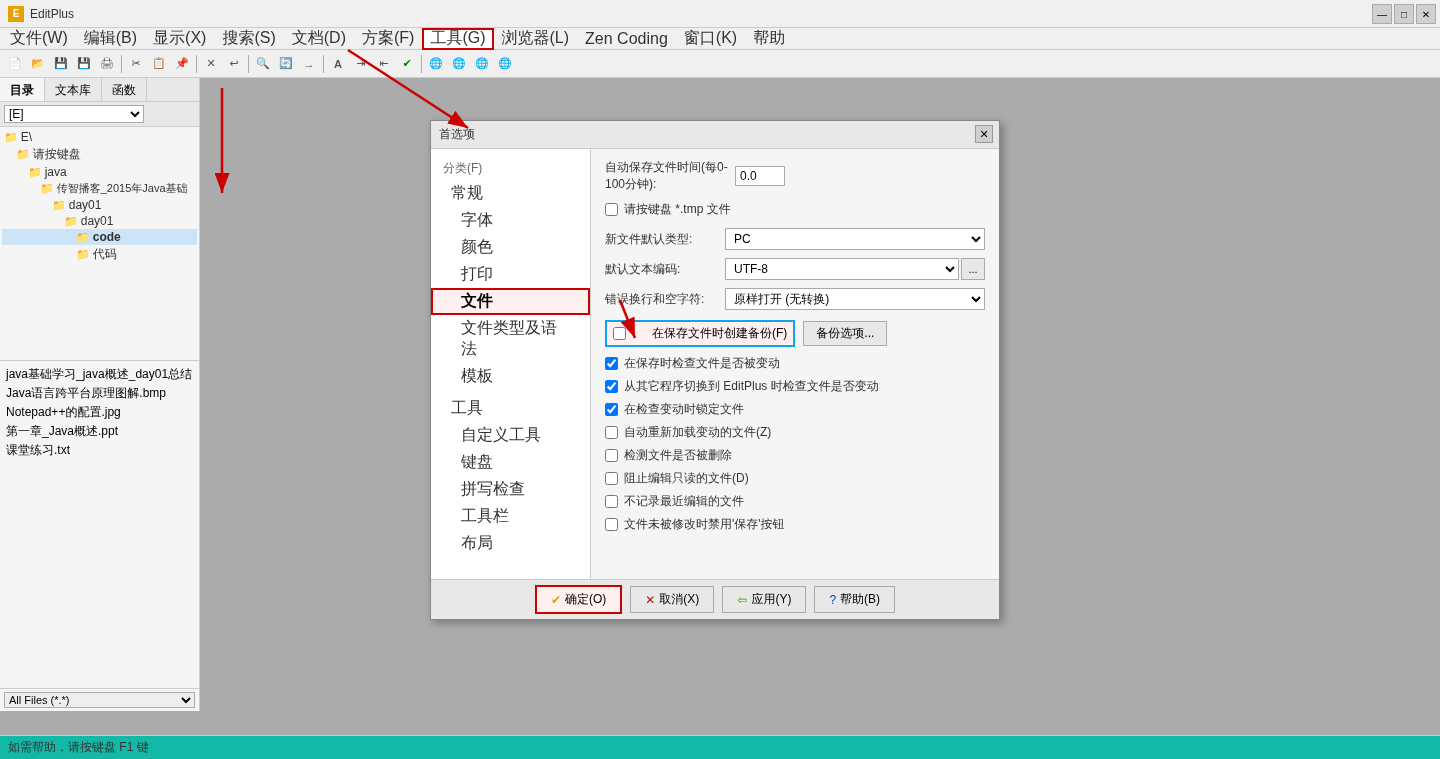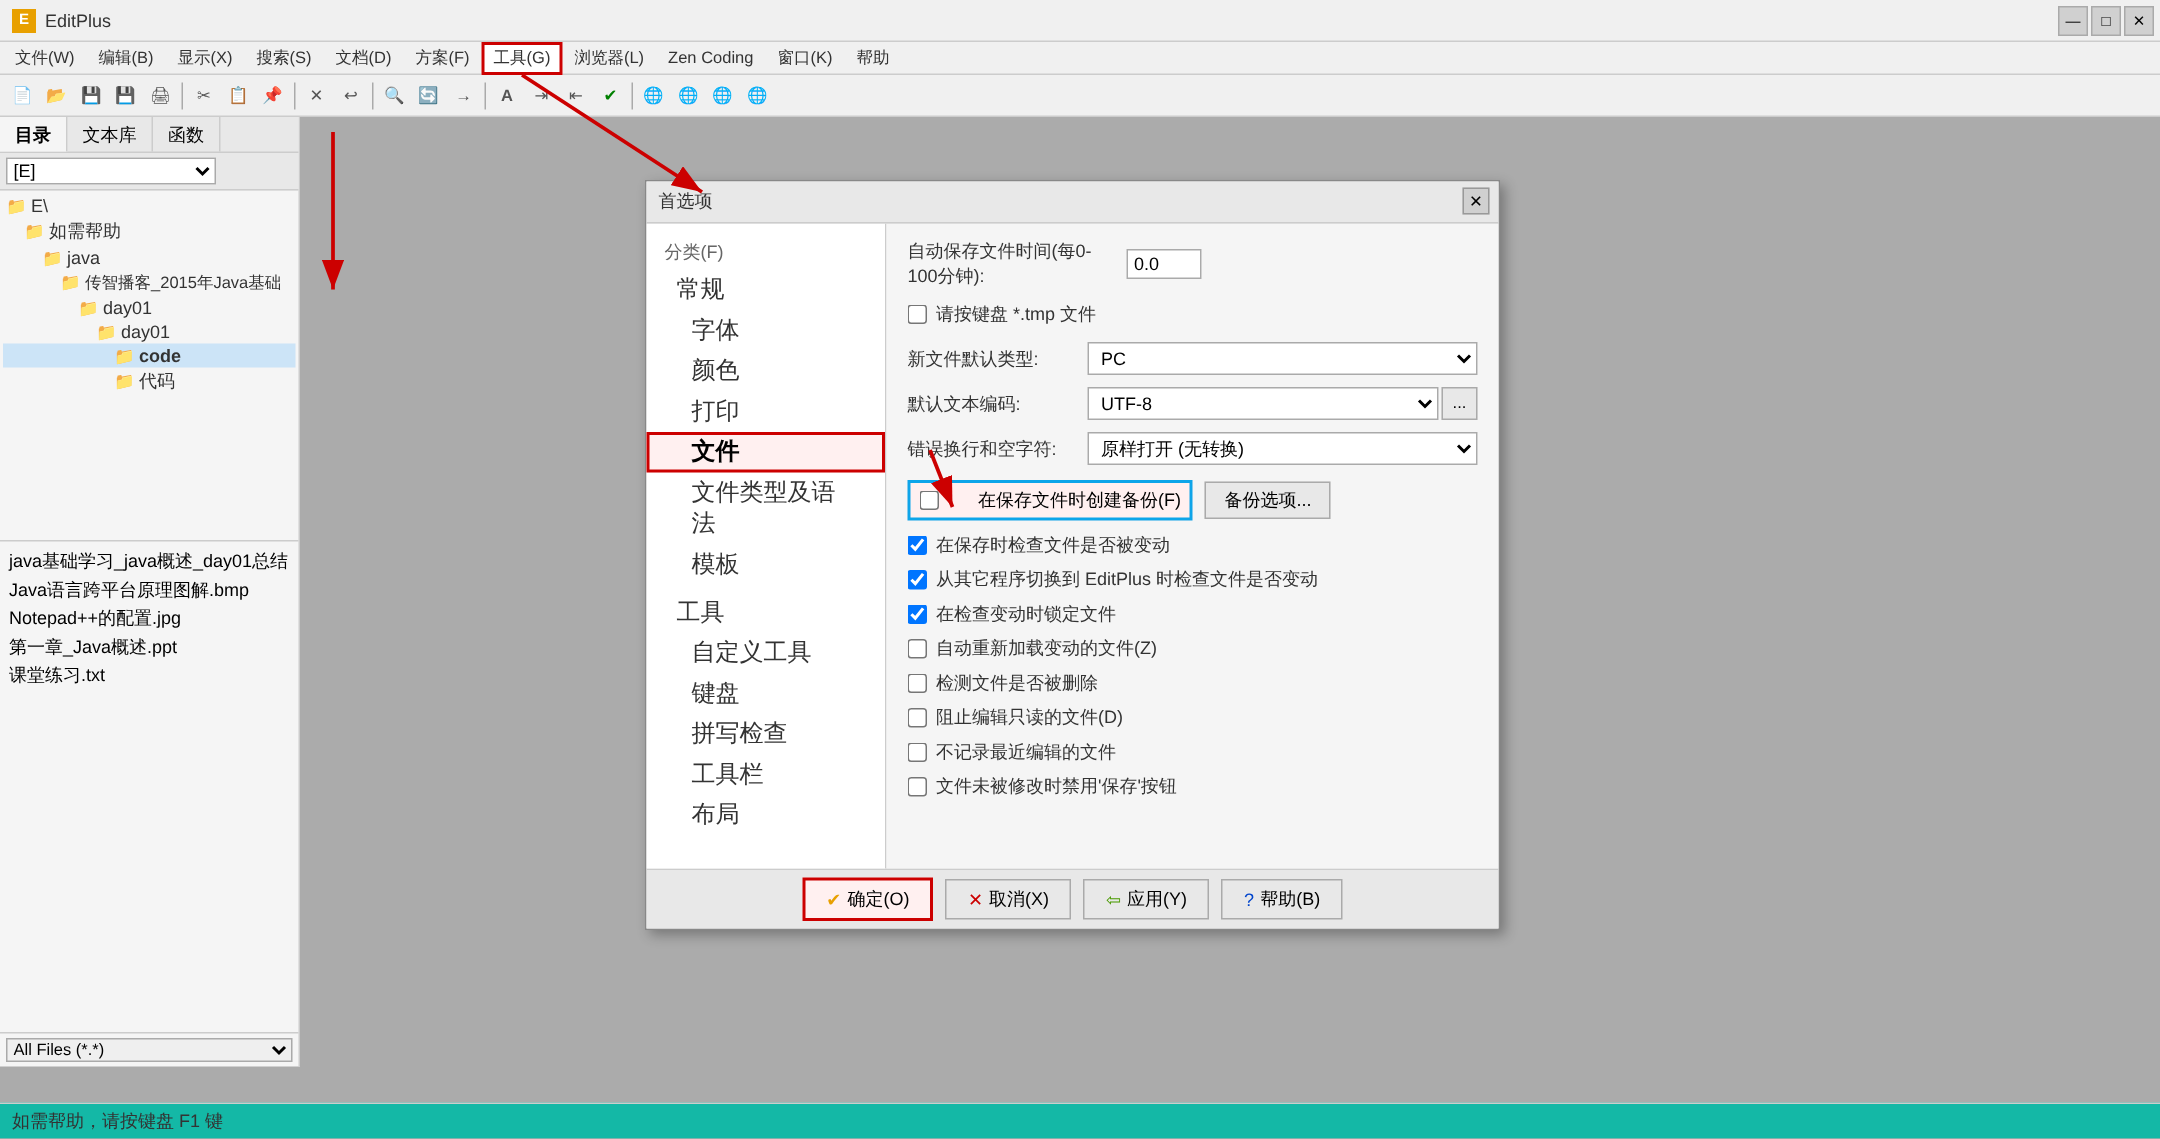--- a/index.html
+++ b/index.html
@@ -56,21 +56,21 @@
     .menu-bar {
       background: #f0f0f0;
       height: 22px;
       display: flex;
       align-items: center;
       border-bottom: 1px solid #ccc;
       padding: 0 2px;
     }
     .menu-item {
       padding: 2px 8px;
-      font-size: 11px;
+      font-size: 16px;
       cursor: pointer;
       color: #333;
       height: 22px;
       display: flex; align-items: center;
     }
     .menu-item.active {
       background: #fff;
       border: 2px solid #c00;
       color: #333;
       padding: 0 6px;
@@ -278,21 +278,20 @@
     .dialog-row label {
       flex: 0 0 130px;
       color: #333;
     }
     .dialog-row input[type="text"] {
       width: 80px;
       border: 1px solid #aaa;
       padding: 2px 4px;
       font-size: 12px;
       background: white;
-      margin-left: 16px;
     }
     .dialog-row select {
       flex: 1;
       border: 1px solid #aaa;
       padding: 2px 4px;
       font-size: 12px;
       background: white;
     }
     .dialog-row .btn-dots {
       width: 24px; height: 22px;
@@ -431,21 +430,21 @@
     </div>
     <div class="file-tree">
       <div class="tree-item">
         <span class="indent" style="width:0px"></span>
         <span class="icon">📁</span>
         <span>E\</span>
       </div>
       <div class="tree-item">
         <span class="indent" style="width:12px"></span>
         <span class="icon">📁</span>
-        <span>如需帮助</span>
+        <span>请按键盘</span>
       </div>
       <div class="tree-item">
         <span class="indent" style="width:24px"></span>
         <span class="icon">📁</span>
         <span>java</span>
       </div>
       <div class="tree-item">
         <span class="indent" style="width:36px"></span>
         <span class="icon">📁</span>
         <span style="font-size:11px">传智播客_2015年Java基础</span>

